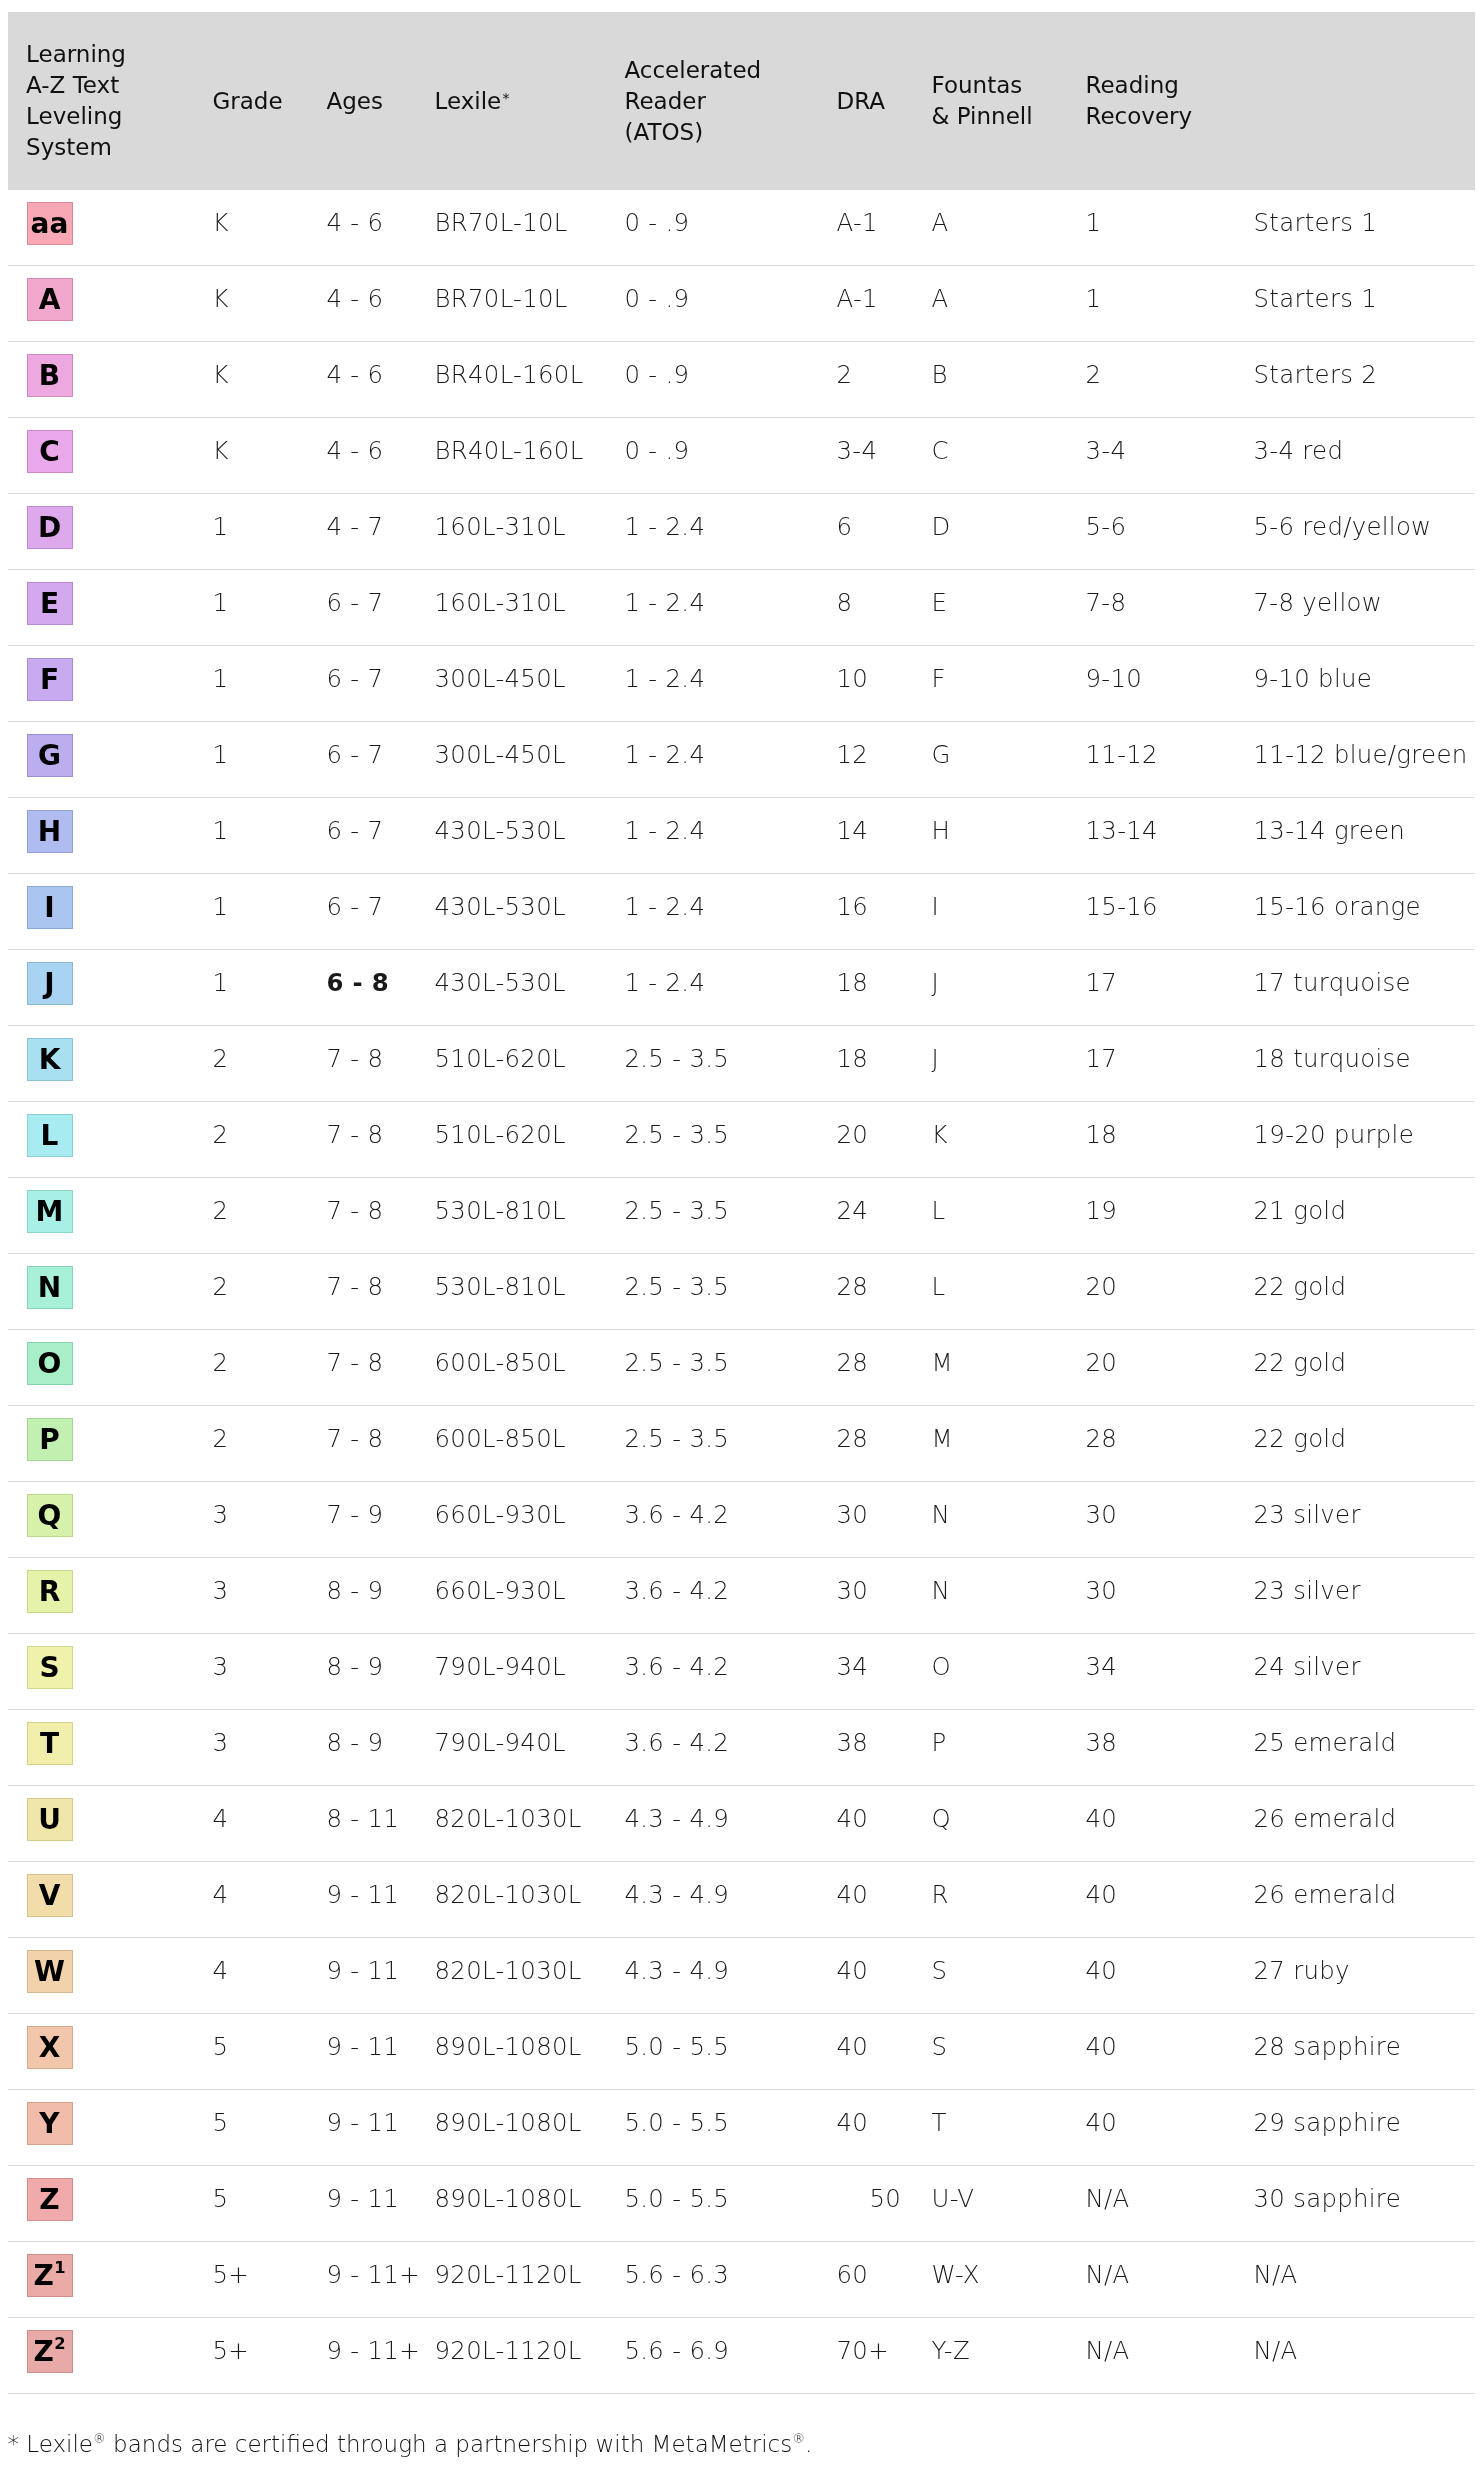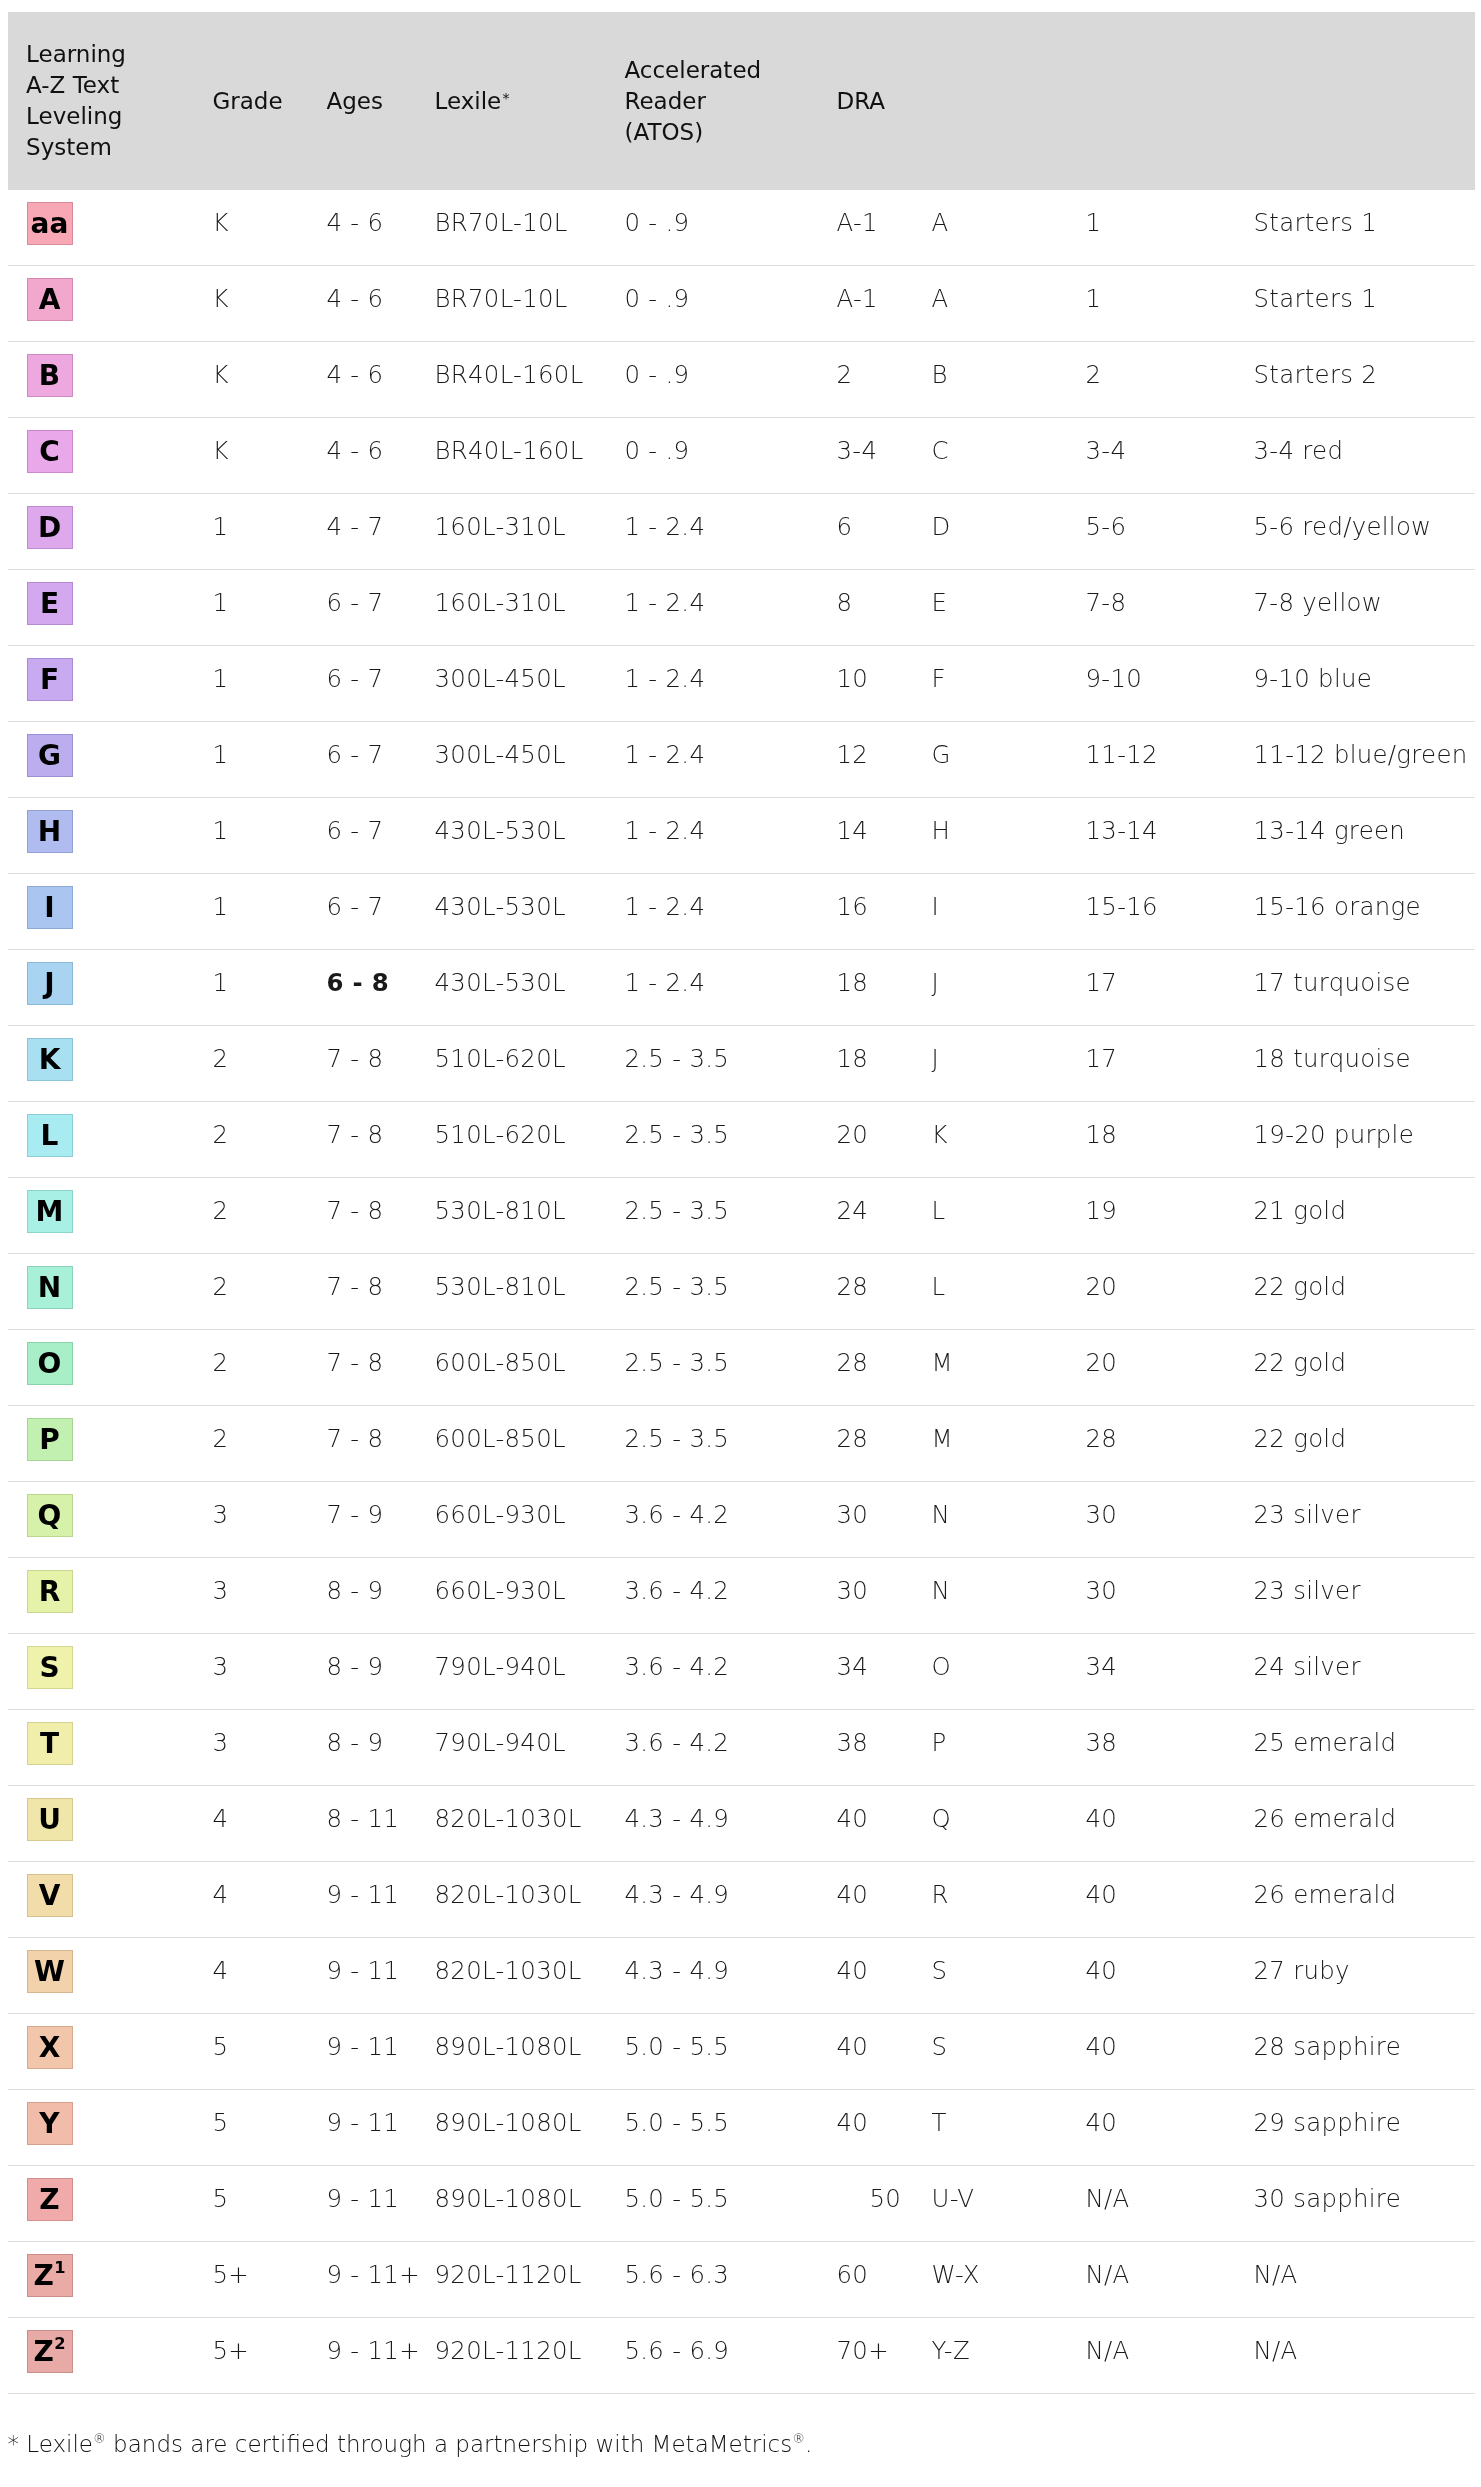--- a/index.html
+++ b/index.html
@@ -32,20 +32,24 @@
 System</div>
     <div class="th" style="left:205px">Grade</div>
     <div class="th" style="left:319px">Ages</div>
     <div class="th" style="left:427px">
       <span>Lexile</span><sup>*</sup>
     </div>
     <div class="th" style="left:617px">Accelerated
 Reader
 (ATOS)</div>
     <div class="th" style="left:829px">DRA</div>
+    <div class="th" style="left:924px">Fountas
+&amp; Pinnell</div>
+    <div class="th" style="left:1078px">Reading
+Recovery</div>
   </div>
   <div class="tbody" id="tbody">
       <div class="tr">
         <div class="badge" style="background: rgb(247, 168, 180); border-color: rgb(216, 138, 154);">
           <span>aa</span>
         </div>
         <div class="td" style="left: 205px;">K</div>
         <div class="td" style="left: 319px;">4 - 6</div>
         <div class="td" style="left: 427px;">BR70L-10L</div>
         <div class="td" style="left: 617px;">0 - .9</div>

